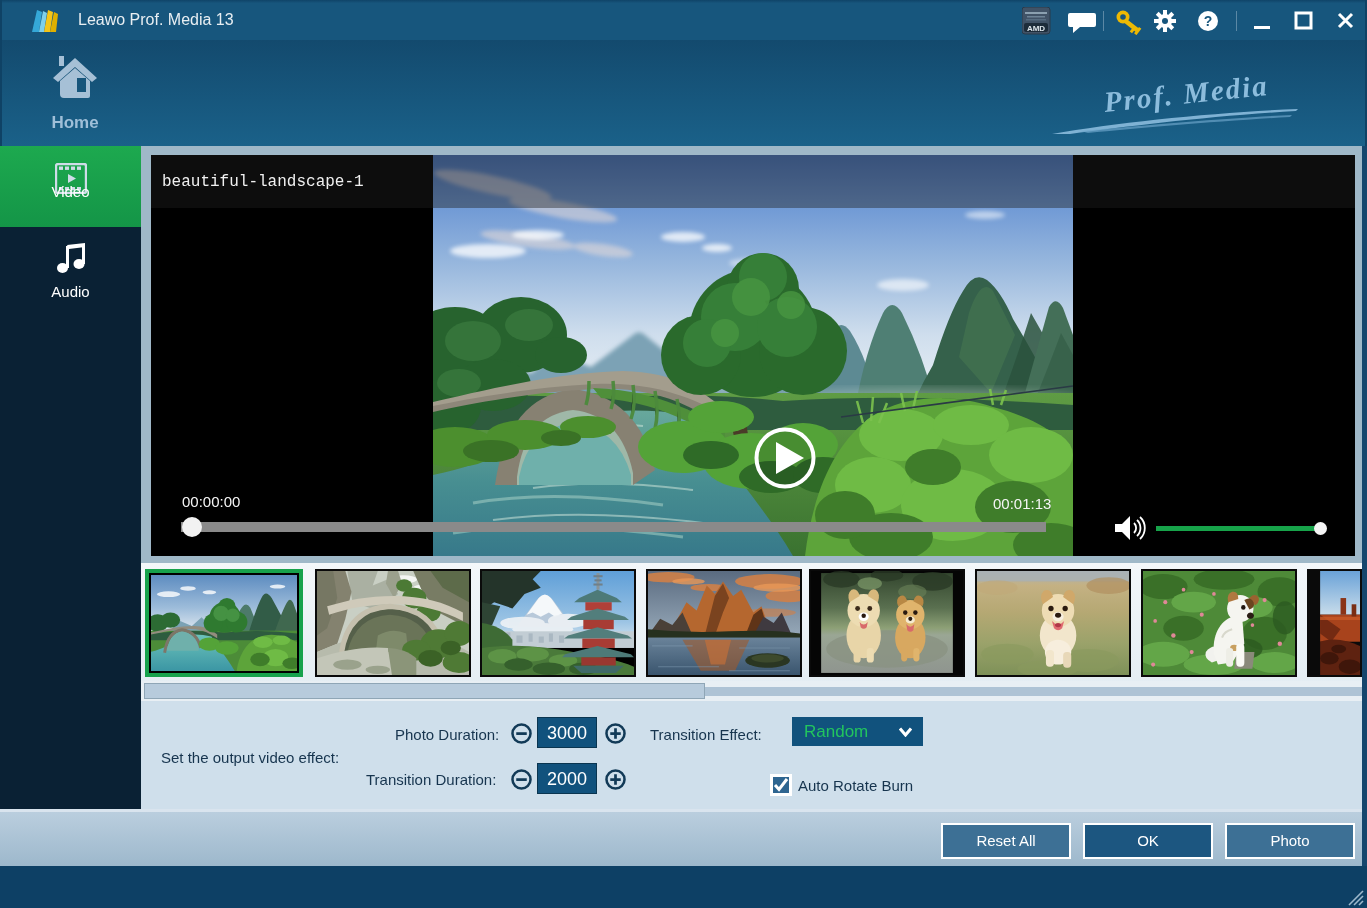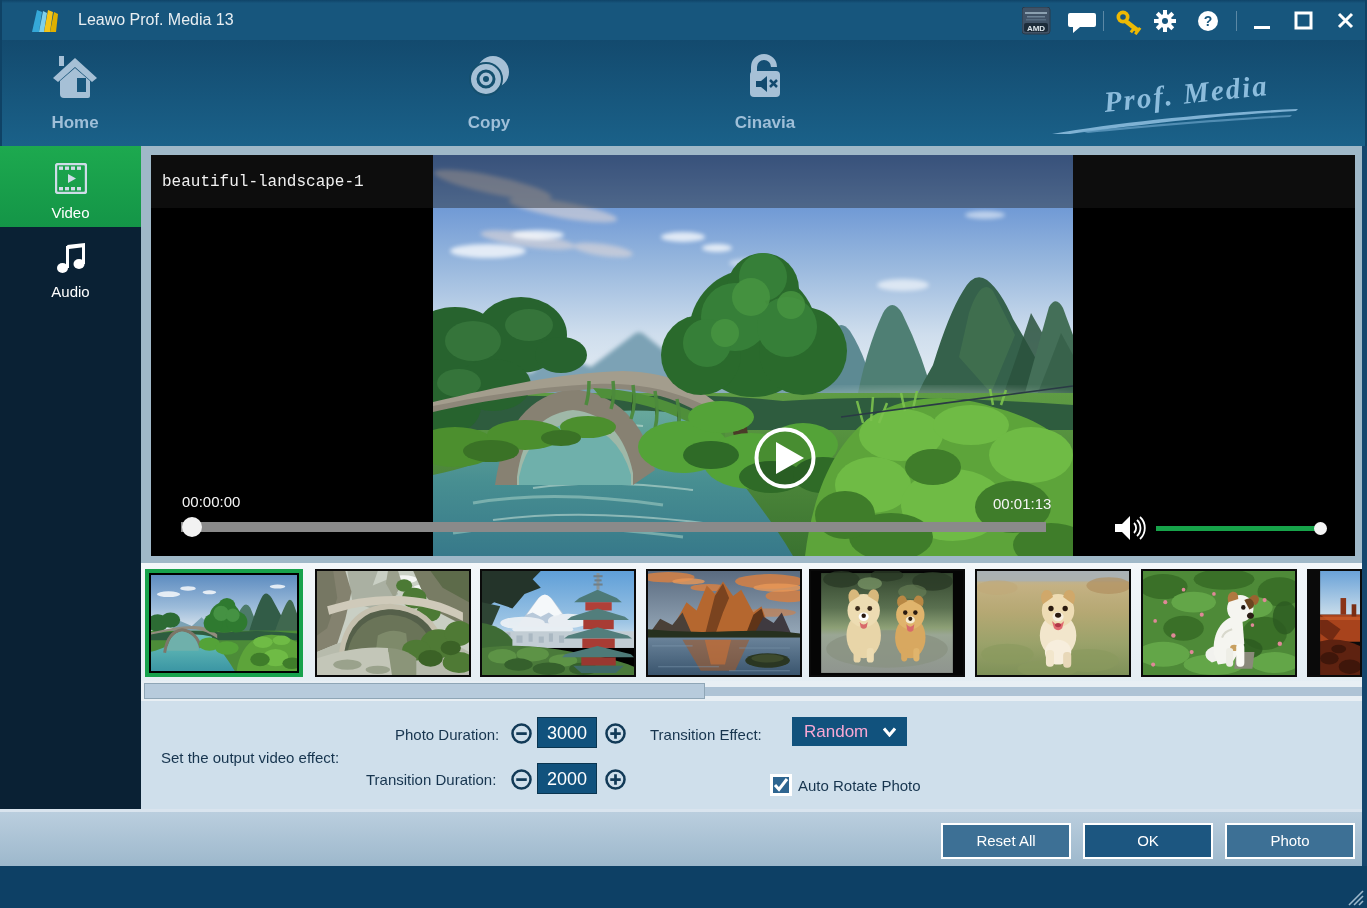--- a/index.html
+++ b/index.html
@@ -51,21 +51,21 @@
   #scrolltrack { position:absolute; left:0; top:118px; width:1221px; height:20px; background:#e8eff4; }
   #scrollstripe { position:absolute; left:564px; top:124px; width:657px; height:9px; background:#aec3d5; }
   #scrollthumb { position:absolute; left:3px; top:120px; width:561px; height:16px; background:#b7cbdc; border:1px solid #8fa6b6; }
 
   
   #settings { left:141px; top:701px; width:1221px; height:108px; background:#cfdfeb; color:#16344e; font-size:15px; }
   .slabel { position:absolute; white-space:nowrap; }
   .numbox { position:absolute; width:60px; height:31px; background:#11527d; color:#fff;
     text-align:center; line-height:30px; font-size:18px; border:1px solid #0a3550; }
   .pmico { position:absolute; width:21px; height:21px; }
-  #dropdown { position:absolute; left:651px; top:16px; width:115px; height:29px; background:#11527d; color:#f9a8d4; line-height:29px; font-size:17px; }
+  #dropdown { position:absolute; left:651px; top:16px; width:131px; height:29px; background:#11527d; color:#22c55e; line-height:29px; font-size:17px; }
   #dropdown span { margin-left:12px; }
   #checkbox { position:absolute; left:629px; top:73px; width:22px; height:22px; background:#2e6590; border:3px solid #fff; }
   #resetbtn { position:absolute; left:1078px; top:34px; width:131px; height:40px; background:#2e6590;
     border:2px solid #fff; color:#fff; text-align:center; line-height:36px; }
 
   
   #bottombar { left:0; top:809px; width:1367px; height:57px;
     background:linear-gradient(#bacede,#9db8cc); border-top:3px solid #d9e4ee; }
   .bbtn { position:absolute; top:11px; width:130px; height:36px; border:2px solid #fff;
     background:#3d7095; color:#fff; text-align:center; line-height:32px; font-size:15px; }
@@ -133,40 +133,20 @@
   <div class="tab" style="left:6px">
     <svg class="tabico" width="50" height="46" viewBox="0 0 50 46">
       <g fill="#a6c0d6">
         <path d="M25 4 L47 24 L42 28 L25 13 L8 28 L3 24 Z"></path>
         <rect x="9" y="2" width="5" height="10"></rect>
         <path d="M10 27 L25 14 L40 27 L40 42 a2 2 0 0 1 -2 2 L14 44 a4 4 0 0 1 -4 -4 Z"></path>
       </g>
       <rect x="27" y="24" width="9" height="14" fill="#17557b"></rect>
     </svg>
     <div class="lbl">Home</div>
-  </div>
-  <div class="tab" style="left:420px">
-    <svg class="tabico" width="50" height="46" viewBox="0 0 50 46">
-      <circle cx="29" cy="18" r="16" fill="#a6c0d6"></circle>
-      <circle cx="22" cy="25" r="16" fill="#a6c0d6" stroke="#15506f" stroke-width="2"></circle>
-      <circle cx="22" cy="25" r="8" fill="none" stroke="#15506f" stroke-width="3"></circle>
-      <circle cx="22" cy="25" r="3" fill="#15506f"></circle>
-    </svg>
-    <div class="lbl">Copy</div>
-  </div>
-  <div class="tab" style="left:696px">
-    <svg class="tabico" width="46" height="46" viewBox="0 0 46 46">
-      <path d="M12 20 v-7 a 10 10 0 0 1 20 0" fill="none" stroke="#a6c0d6" stroke-width="6"></path>
-      <rect x="8" y="17" width="30" height="26" rx="4" fill="#a6c0d6"></rect>
-      <g fill="#134a6e">
-        <path d="M14 27 h5 l6 -5 v16 l-6 -5 h-5 z"></path>
-        <path d="M28 26 l7 7 M35 26 l-7 7" stroke="#134a6e" stroke-width="2.5"></path>
-      </g>
-    </svg>
-    <div class="lbl">Cinavia</div>
   </div>
 
   <svg class="abs" style="left:1040px;top:22px" width="327" height="88" viewBox="0 0 327 88">
     <text x="64" y="40" font-family="Liberation Serif" font-style="italic" font-weight="bold" font-size="29" fill="#8cbcdc" transform="rotate(-6 160 36)" letter-spacing="2">Prof. Media</text>
     <path d="M12 72 C 80 60 180 50 258 47 L 256 49 C 170 54 90 64 30 72 Z" fill="#7fb2d4"></path>
     <path d="M40 69 C 120 62 200 55 252 53 L 250 55 C 180 59 100 66 48 71 Z" fill="#6aa2c8" opacity="0.7"></path>
   </svg>
 </div>
 
 <div class="abs" id="sidebar">
@@ -178,21 +158,21 @@
         <rect x="10" y="3.5" width="4" height="3.4"></rect>
         <rect x="16" y="3.5" width="4" height="3.4"></rect>
         <rect x="22" y="3.5" width="4" height="3.4"></rect>
       <rect x="4" y="24" width="4" height="3.4"></rect>
         <rect x="10" y="24" width="4" height="3.4"></rect>
         <rect x="16" y="24" width="4" height="3.4"></rect>
         <rect x="22" y="24" width="4" height="3.4"></rect>
       <path d="M13 11 L21 15.5 L13 20 Z"></path>
     </g>
   </svg>
-  <div class="sideitem" style="top:58px">Video</div>
+  <div class="sideitem" style="top:37px">Video</div>
   <svg class="abs" style="left:57px;top:97px" width="30" height="33" viewBox="0 0 30 33">
     <g fill="#fff">
       <path d="M10 2 L28 0 L28 4 L12 6 Z"></path>
       <rect x="9" y="3" width="3" height="22"></rect>
       <rect x="25" y="1" width="3" height="20"></rect>
       <ellipse cx="5.5" cy="25" rx="5.5" ry="5"></ellipse>
       <ellipse cx="22" cy="21" rx="5.5" ry="5"></ellipse>
     </g>
   </svg>
   <div class="sideitem" style="top:137px">Audio</div>
@@ -787,21 +767,21 @@
   <div id="dropdown"><span>Random</span>
     <svg style="position:absolute;right:11px;top:10px" width="13" height="10" viewBox="0 0 13 10">
         <path d="M1 1.5 L6.5 8 L12 1.5" fill="none" stroke="#fff" stroke-width="3"></path>
       </svg>
   </div>
   <div id="checkbox">
     <svg width="16" height="16" viewBox="0 0 16 16">
         <path d="M2 8 L6 12.5 L14 2" fill="none" stroke="#fff" stroke-width="3"></path>
       </svg>
   </div>
-  <div class="slabel" style="left:657px;top:76px">Auto Rotate Photo</div>
+  <div class="slabel" style="left:657px;top:76px">Auto Rotate Burn</div>
 </div>
 
 <div class="abs" id="bottombar">
   <div class="bbtn" style="left:941px">Reset All</div>
   <div class="bbtn" id="btnok" style="left:1083px">OK</div>
   <div class="bbtn" style="left:1225px">Photo</div>
 </div>
 <div class="abs" id="bottomstrip">
   <svg class="abs" style="left:1346px;top:22px" width="18" height="18" viewBox="0 0 18 18">
     <g stroke="#9db8cc" stroke-width="1.6">

